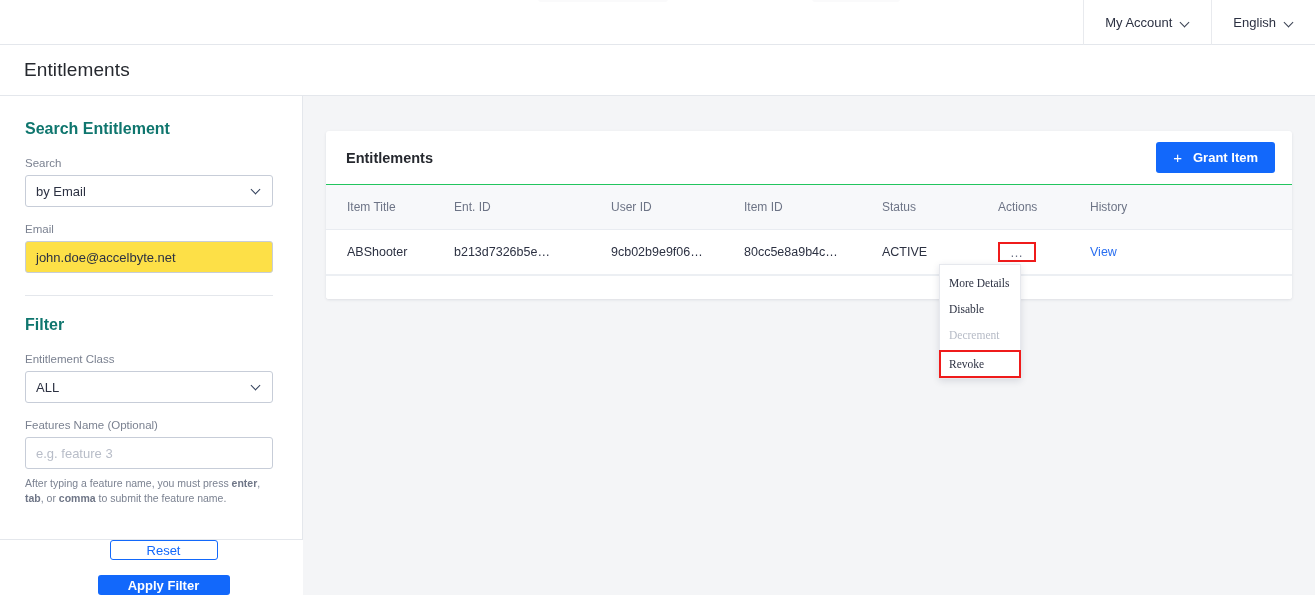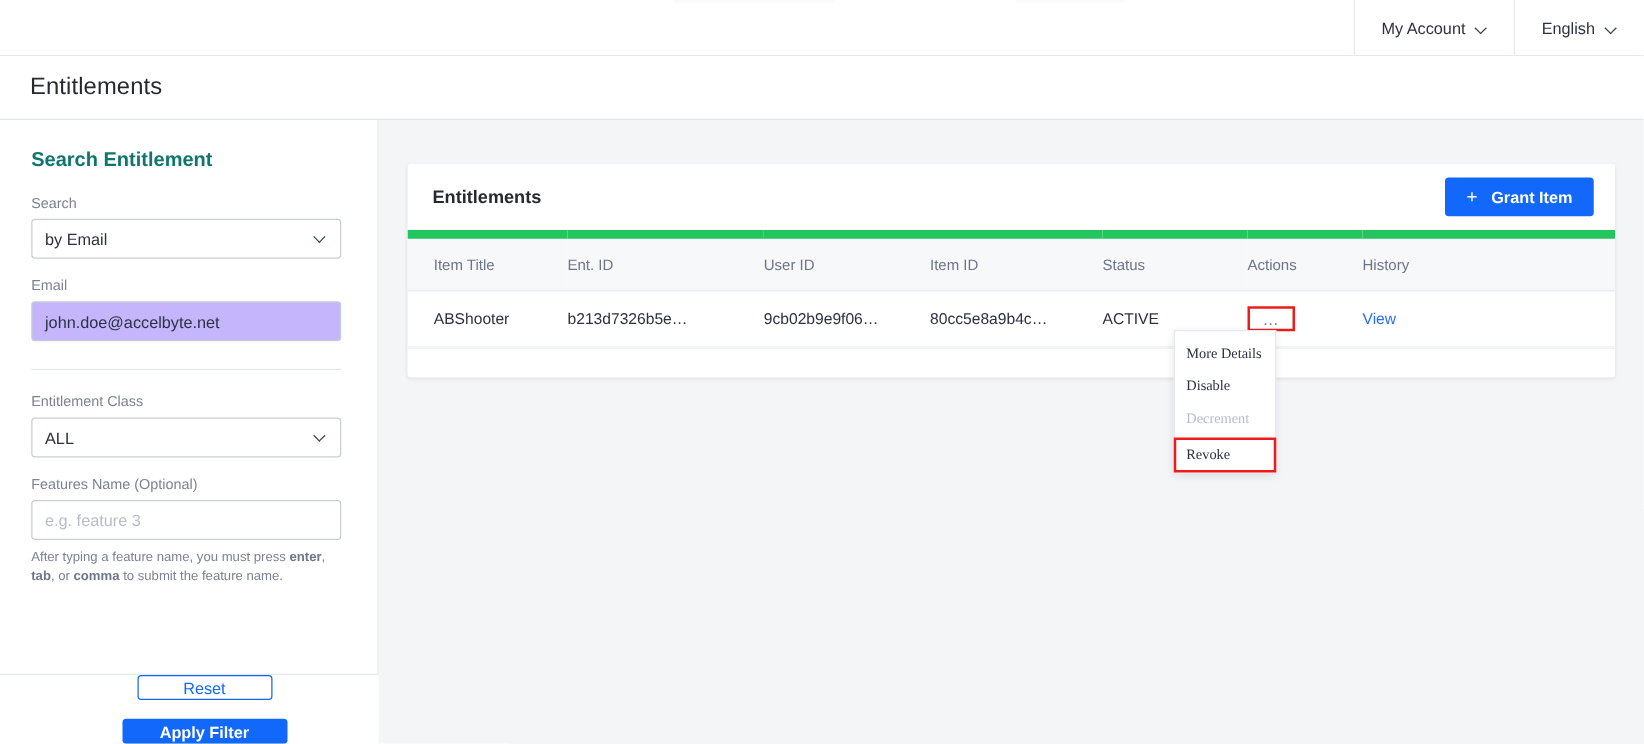--- a/index.html
+++ b/index.html
@@ -58,21 +58,21 @@
     background:#fff; display:flex; align-items:center; padding:0 10px;
     font-size:13px; color:#2c3142;
   }
   .select-box { justify-content:space-between; cursor:pointer; }
   .select-caret { width:10px;height:10px;position:relative; }
   .select-caret:before{
     content:""; position:absolute; left:0; top:0;
     width:6px;height:6px;border-right:1.7px solid #32405c;border-bottom:1.7px solid #32405c;
     transform:rotate(45deg);
   }
-  .text-input.filled { background:#c4b5fd; }
+  .text-input.filled { background:#fde047; }
   .text-input .ph { color:#b8bdc8; }
   .fgroup { margin-bottom:16px; }
   .divider { width:248px; height:1px; background:#e4e7ec; margin:22px 0 20px 0; }
   .helper {
     width:252px; font-size:10.5px; line-height:1.45; color:#7b8291; margin-top:7px;
   }
   .helper strong { font-weight:bold; color:#6f7687; }
 
   .sidebar-footer {
     position:absolute; left:0; bottom:0; width:303px; height:56px;
@@ -104,21 +104,21 @@
   }
   .card-title { font-size:14.5px; color:#26292f; font-weight:bold; }
   .btn-grant {
     height:31px; background:#1268fb; color:#fff; border-radius:3px;
     display:flex; align-items:center; gap:11px; padding:0 17px;
     font-size:13px; font-weight:bold; cursor:pointer;
   }
   .plus { font-size:15px; font-weight:normal; line-height:1; }
 
   table { width:100%; border-collapse:collapse; }
-  thead tr { background:#f7f8fa; border-top:7px solid #22c55e; border-bottom:1px solid #e9ecf1; }
+  thead tr { background:#f7f8fa; border-top:1px solid #22c55e; border-bottom:1px solid #e9ecf1; }
   th {
     text-align:left; font-size:12px; color:#6d7486; font-weight:normal;
     height:45px; padding:0; white-space:nowrap;
   }
   td {
     font-size:12.5px; color:#2c3142; height:45px; padding:0; white-space:nowrap;
   }
   tbody tr { border-bottom:1px solid #eceff3; }
   .c1{ width:128px; padding-left:21px; }
   .c2{ width:157px; }
@@ -194,20 +194,21 @@
 
       <div class="fgroup">
         <div class="field-label">Email</div>
         <div class="text-input filled">
           <span>john.doe@accelbyte.net</span>
         </div>
       </div>
 
       <div class="divider"></div>
 
+      <div class="sb-heading">Filter</div>
 
       <div class="fgroup">
         <div class="field-label">Entitlement Class</div>
         <div class="select-box">
           <span>ALL</span>
           <span class="select-caret"></span>
         </div>
       </div>
 
       <div class="fgroup">

